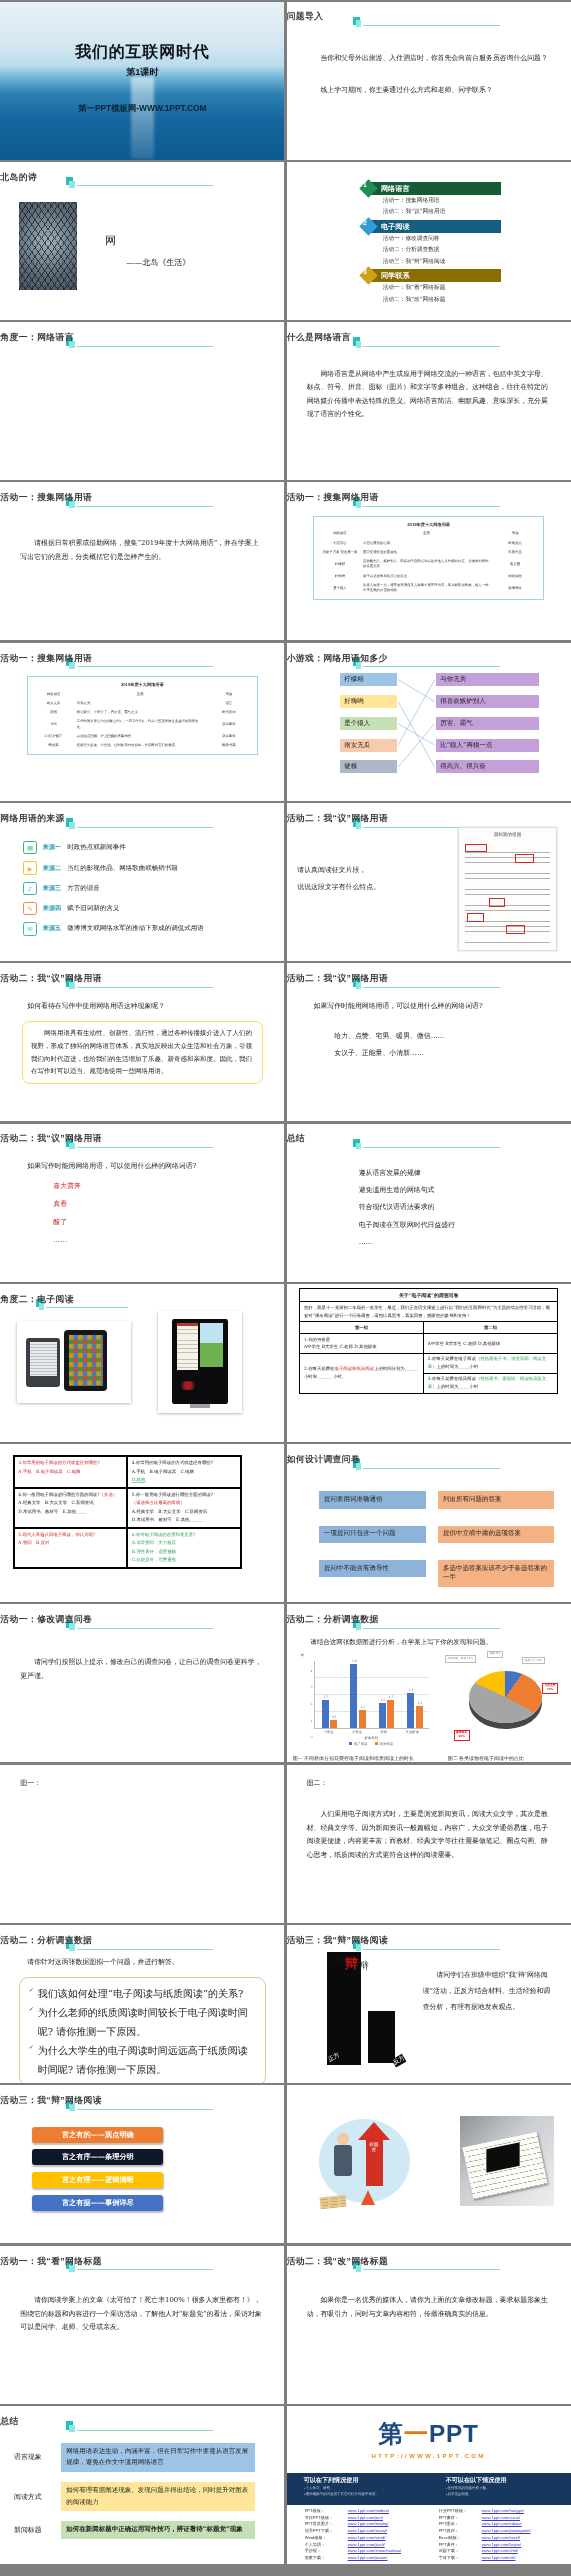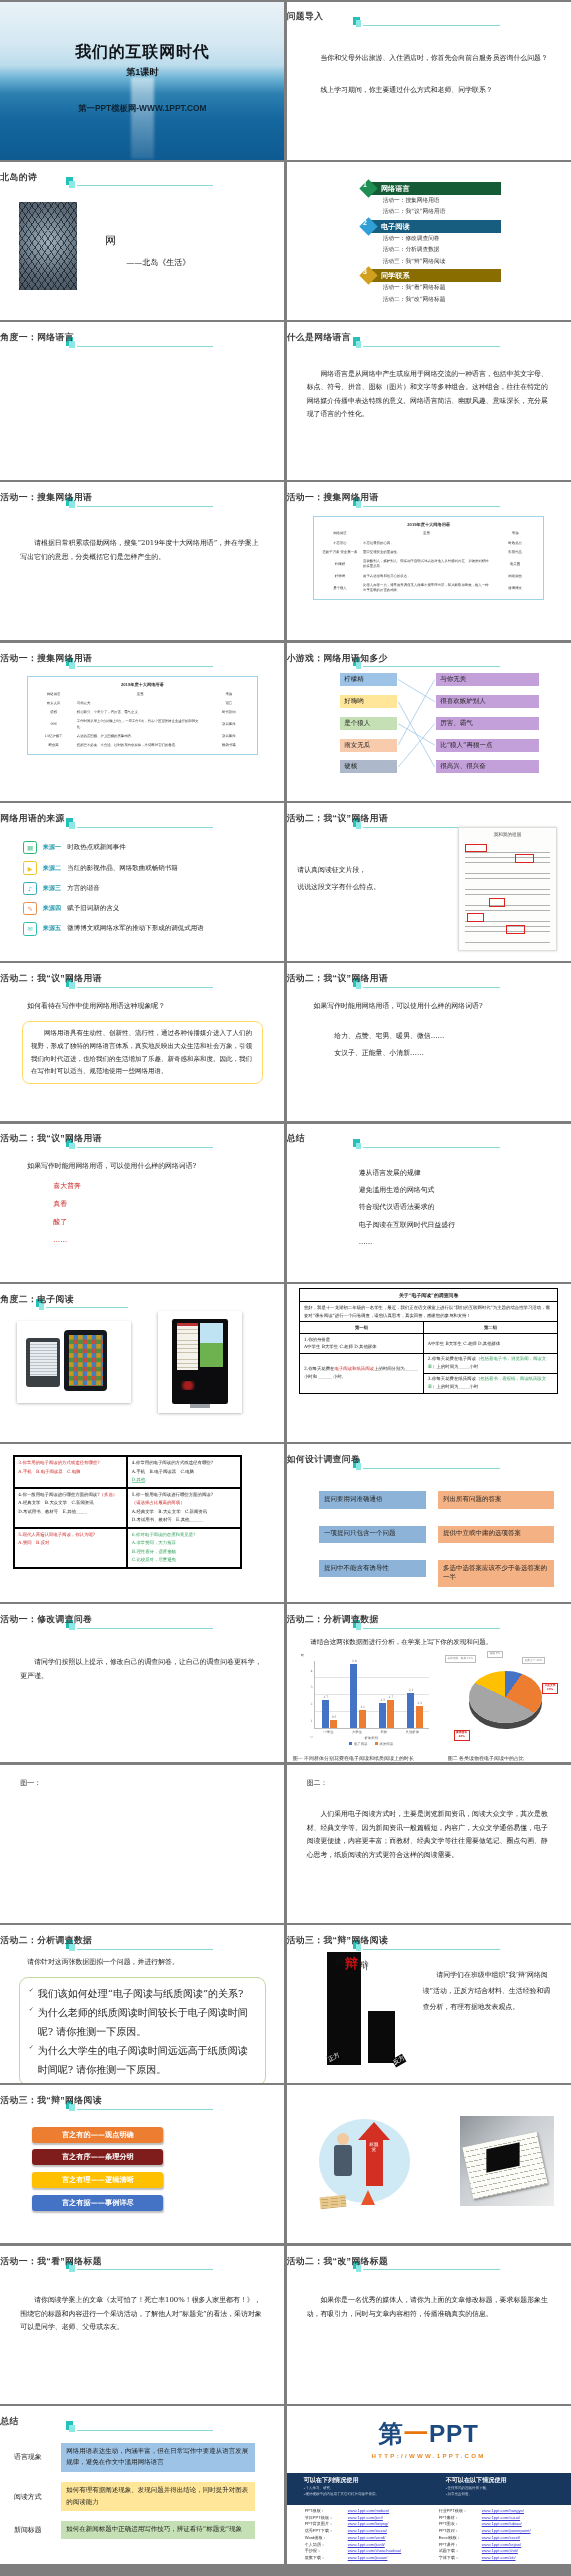--- a/index.html
+++ b/index.html
@@ -170,21 +170,21 @@
   .db-char-b1{position:absolute;left:13.7px;top:1.5px;font-size:11.4px;color:#111;}
   .db-char-r{position:absolute;left:24.4px;top:3px;font-size:13px;font-weight:bold;color:#c11;}
   .db-char-b2{position:absolute;left:38px;top:6.1px;font-size:10px;color:#222;}
   .db-zf{position:absolute;left:7.6px;bottom:4.6px;color:#fff;font-size:6.1px;transform:rotate(-30deg);background:#0a0a0a;}
   .db-ff{position:absolute;right:6.1px;bottom:1.5px;color:#fff;font-size:6.1px;transform:rotate(-30deg);background:#0a0a0a;}
   .s26-txt{position:absolute;left:136px;top:43px;width:131px;font-size:6.9px;line-height:2.3;text-indent:2em;}
 
   
   .ban{width:131px;margin:0 0 6.9px 32px;height:16px;border-radius:3px;color:#fff;text-align:center;
      font:bold 7.2px "DejaVu Serif",serif;line-height:16px;box-shadow:0.8px 1.5px 1.5px rgba(0,0,0,.25);}
-  .bans .ban:nth-child(1){background:#ed7d31;} .bans .ban:nth-child(2){background:#7f1d1d;}
+  .bans .ban:nth-child(1){background:#ed7d31;} .bans .ban:nth-child(2){background:#0f172a;}
   .bans .ban:nth-child(3){background:#ffc000;} .bans .ban:nth-child(4){background:#4472c4;}
 
   
   .toon1{position:absolute;left:27.4px;top:26px;width:108px;height:101px;}
   .toon1-bg{position:absolute;left:4.6px;top:7.6px;width:91px;height:84px;border-radius:50%;background:#cfeaf5;}
   .toon1-man-h{position:absolute;left:23px;top:21.3px;width:12.2px;height:12.2px;border-radius:50%;background:#f3c9a0;}
   .toon1-man-b{position:absolute;left:20px;top:34px;width:18.3px;height:30.5px;background:#4a5a6a;border-radius:3px;}
   .toon1-arrow-s{position:absolute;left:52px;top:27.4px;width:17px;height:47px;background:#d32f23;}
   .toon1-arrow-t{position:absolute;left:44px;top:10.7px;width:0;height:0;
      border-left:16px solid transparent;border-right:16px solid transparent;border-bottom:18.3px solid #d32f23;}
@@ -200,21 +200,21 @@
      repeating-linear-gradient(180deg,transparent 0 4.6px,#b9b5a6 4.6px 5.3px);}
   .toon2-hole{position:absolute;left:26px;top:30.5px;width:34px;height:23px;background:#0c0c0c;
      transform:rotate(-12deg) skewX(-12deg);}
 
   
   .sum-row{display:flex;align-items:center;margin:0 0 10px 13.7px;}
   .sum-lab{width:47px;font-size:6.9px;color:#222;}
   .sum-box{width:183px;font-size:6.5px;line-height:1.8;padding:3px 5.3px;color:#222;}
   .sum3 .sum-row:nth-child(1) .sum-box{background:#9dc3e6;}
   .sum3 .sum-row:nth-child(2) .sum-box{background:#ffe699;}
-  .sum3 .sum-row:nth-child(3) .sum-box{background:#c5e0b4;}
+  .sum3 .sum-row:nth-child(3) .sum-box{background:#c5e0b4;font-weight:bold;}
 
   
   .logo{margin-top:12.2px;text-align:center;font:bold 24.4px "Liberation Sans",sans-serif;letter-spacing:0.8px;color:#1c4a7e;}
   .logo .dash{color:#e8760c;}
   .logo-url{text-align:center;font:bold 6.1px "Liberation Sans",sans-serif;color:#e8891f;letter-spacing:2.3px;margin-top:1.5px;}
   .band{position:absolute;left:0;right:0;top:67px;height:32px;background:#17375e;color:#fff;
      font-family:"Liberation Sans",sans-serif;display:flex;}
   .band-col{width:50%;padding:3px 0 0 17px;box-sizing:border-box;}
   .band-t{font-weight:bold;font-size:6.1px;margin-bottom:1.5px;}
   .band-i{font-size:3.5px;color:#c9d4e4;line-height:1.7;}

